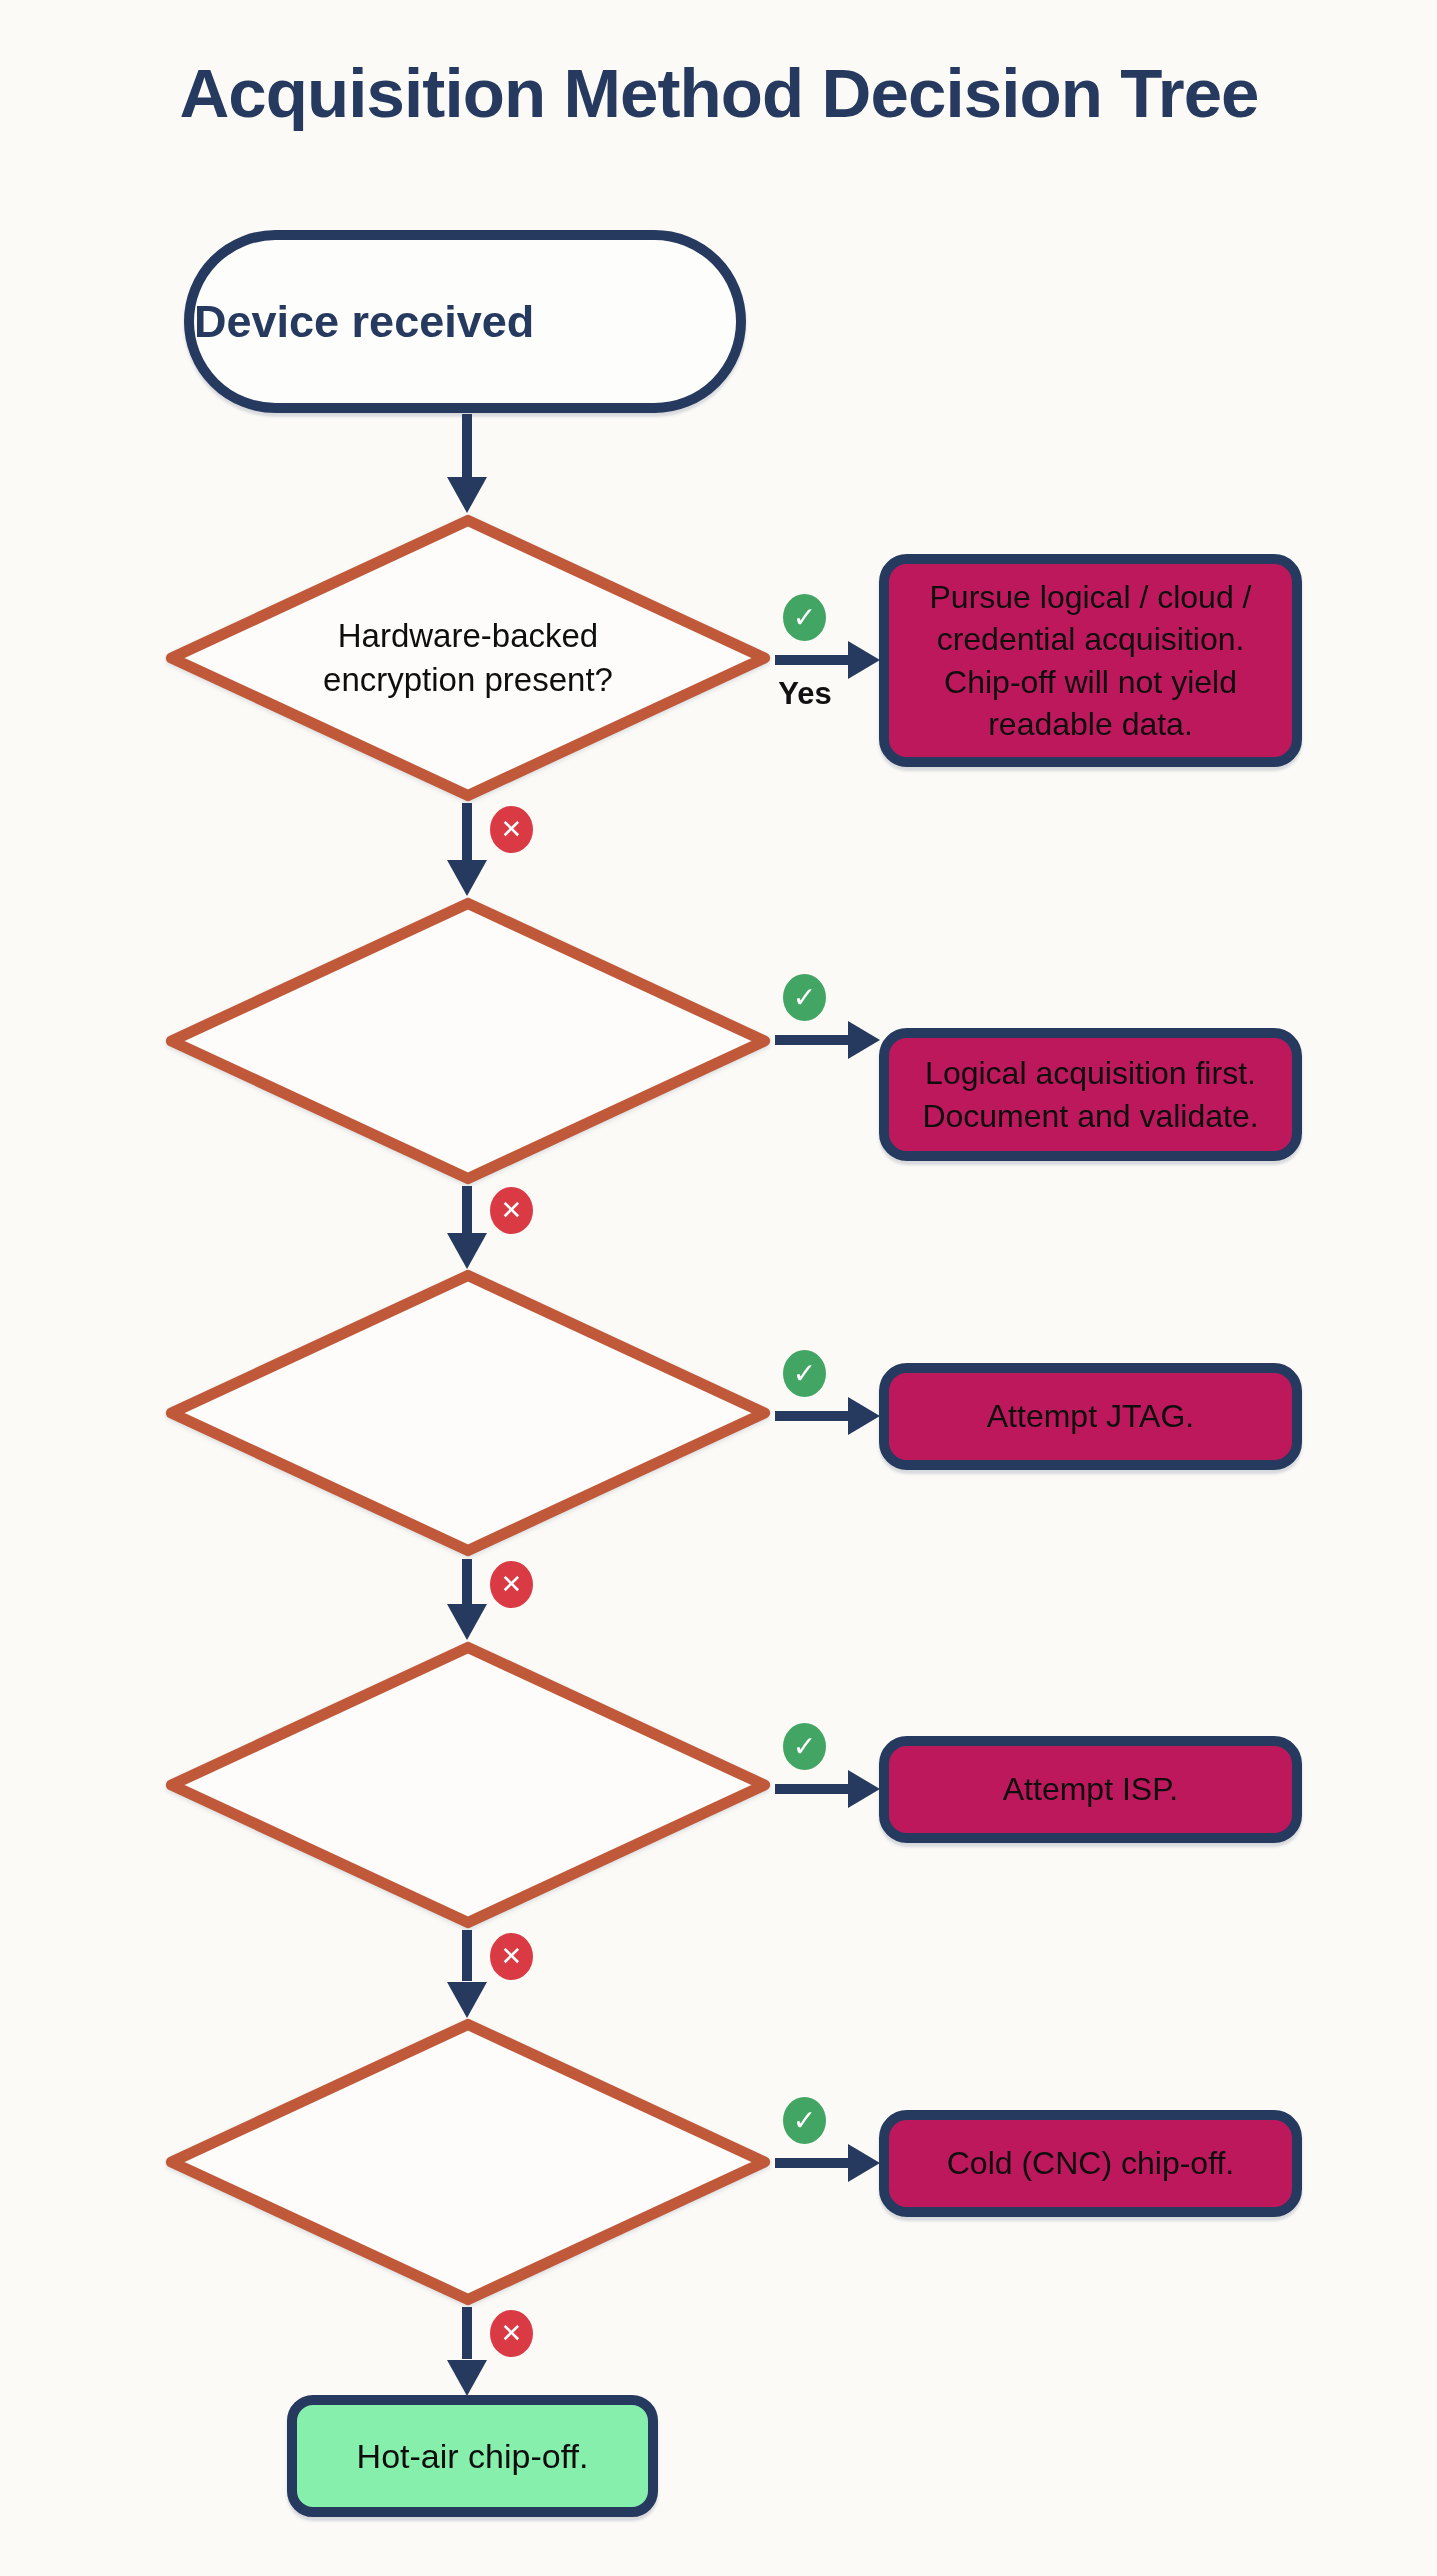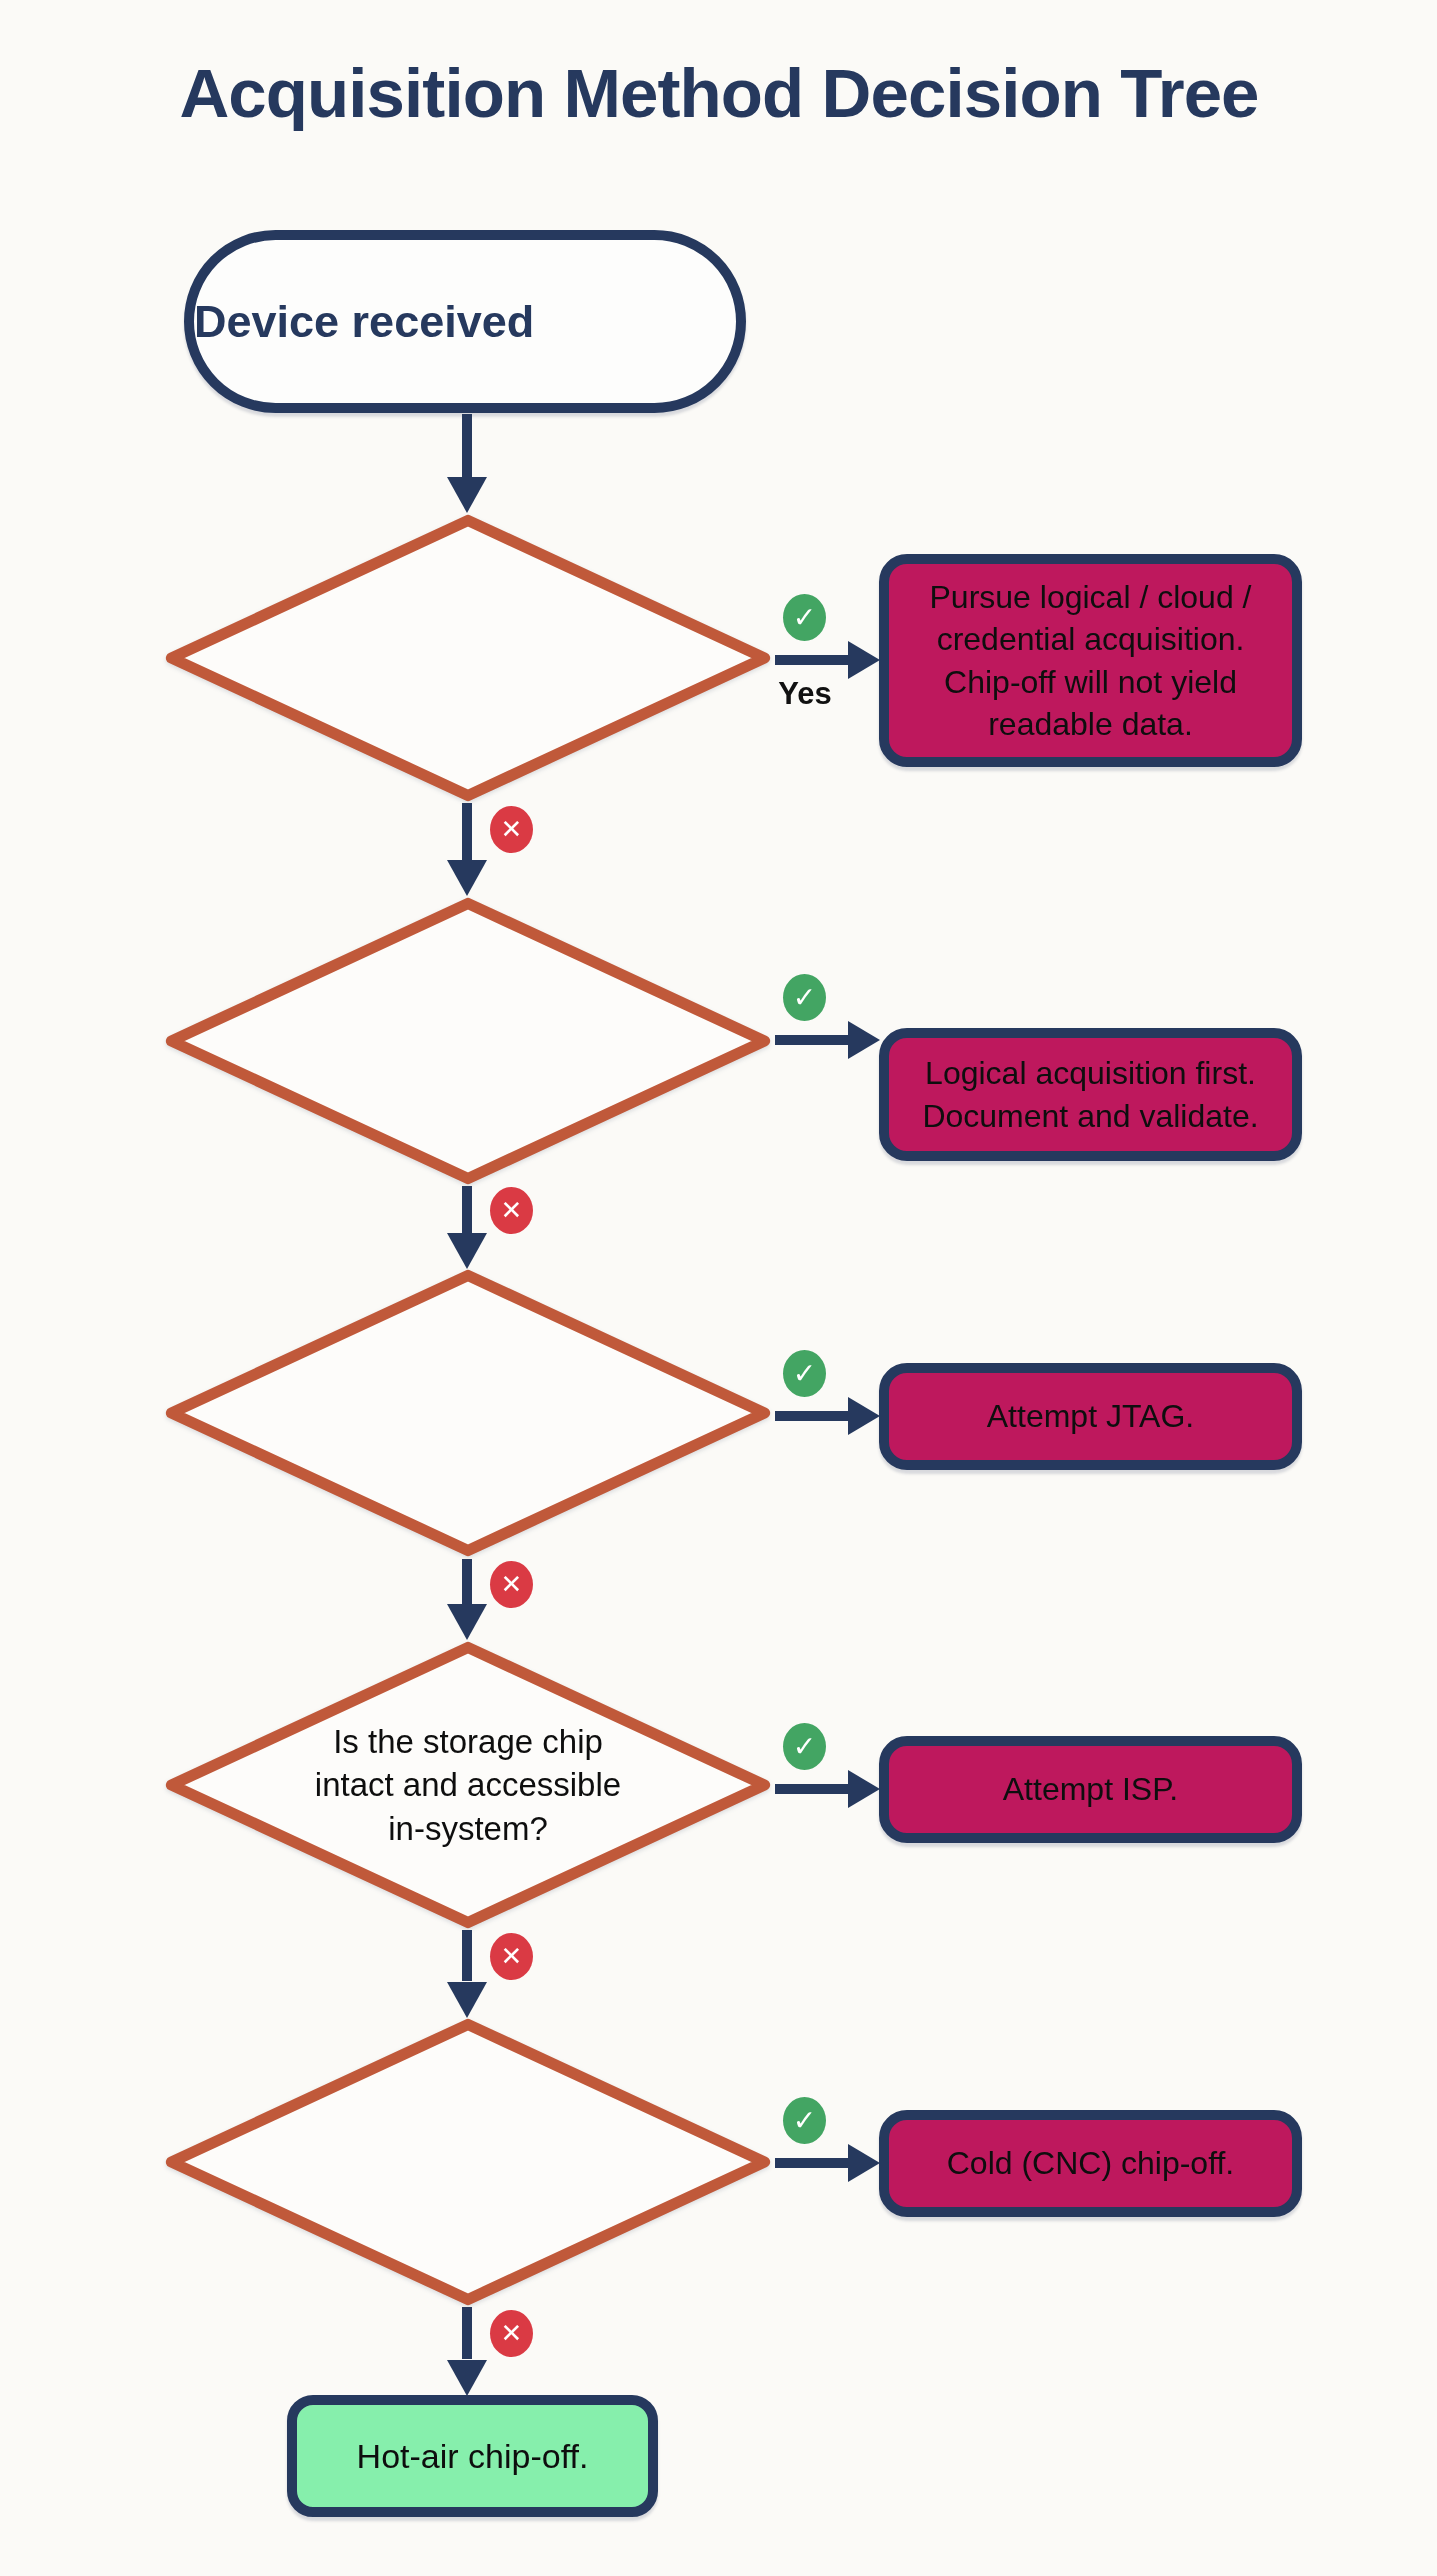--- a/index.html
+++ b/index.html
@@ -89,20 +89,22 @@
   <span class="pill-label">Device received</span>
 </div>
 
 <div class="vline abs" style="top:414px;height:66px;"></div>
 <div class="vhead abs" style="top:477px;"></div>
 
 <div class="diamond-wrap" style="top:513px;">
   <svg width="608" height="290" viewBox="0 0 650 310">
     <polygon points="325,8 642,155 325,302 8,155" fill="#fdfcfa" stroke="#c0593a" stroke-width="12" stroke-linejoin="round"></polygon>
   </svg>
+  <div class="dtext">Hardware-backed
+encryption present?</div>
 </div>
 <div class="check" style="top:594px;">
   <span>✓</span>
 </div>
 <div class="hline" style="top:655px;"></div>
 <div class="hhead" style="top:641px;"></div>
 <div class="yes" style="top:676px;">Yes</div>
 <div class="obox" style="top:554px;height:213px;">
   <div class="obox-text">Pursue logical / cloud /
 credential acquisition.
@@ -151,23 +153,20 @@
 <div class="vline abs" style="top:1559px;height:46px;"></div>
 <div class="vhead abs" style="top:1604px;"></div>
 <div class="xmark" style="top:1561px;">
   <span>✕</span>
 </div>
 
 <div class="diamond-wrap" style="top:1640px;">
   <svg width="608" height="290" viewBox="0 0 650 310">
     <polygon points="325,8 642,155 325,302 8,155" fill="#fdfcfa" stroke="#c0593a" stroke-width="12" stroke-linejoin="round"></polygon>
   </svg>
-  <div class="dtext">Is the storage chip
-intact and accessible
-in-system?</div>
 </div>
 <div class="check" style="top:1723px;">
   <span>✓</span>
 </div>
 <div class="hline" style="top:1784px;"></div>
 <div class="hhead" style="top:1770px;"></div>
 <div class="obox" style="top:1736px;height:107px;">
   <div class="obox-text">Attempt ISP.</div>
 </div>
 <div class="vline abs" style="top:1930px;height:51px;"></div>

